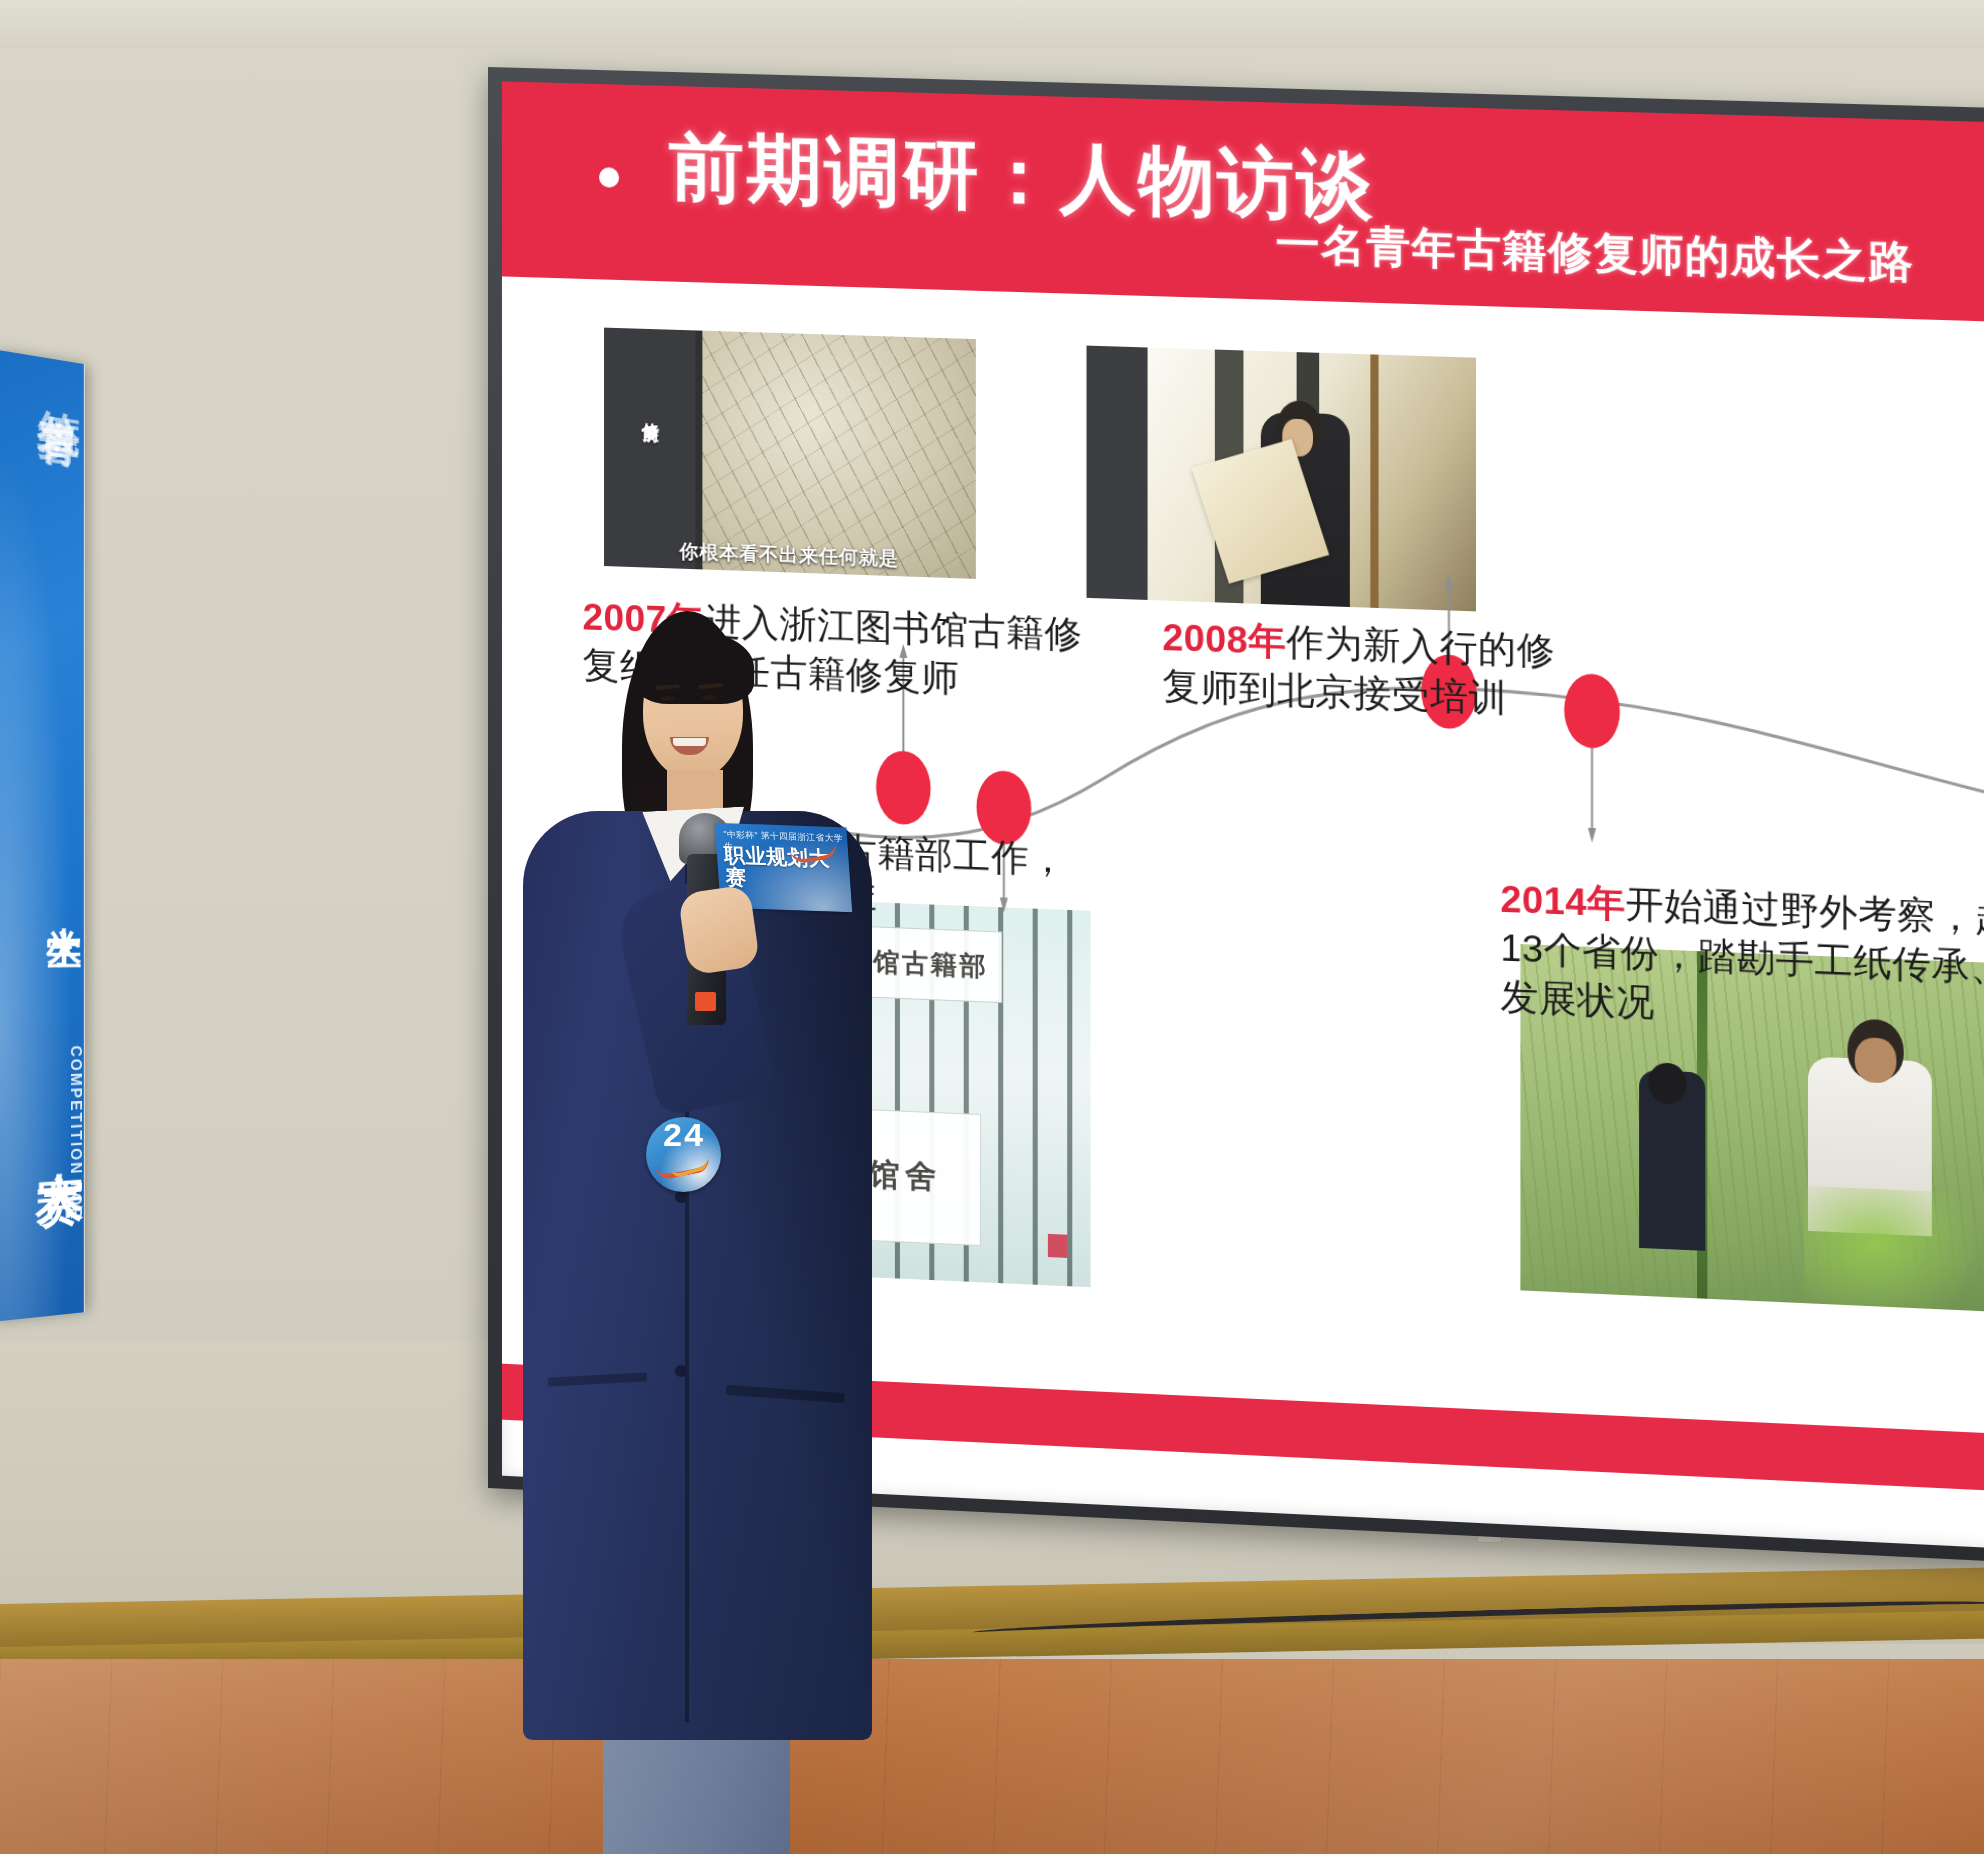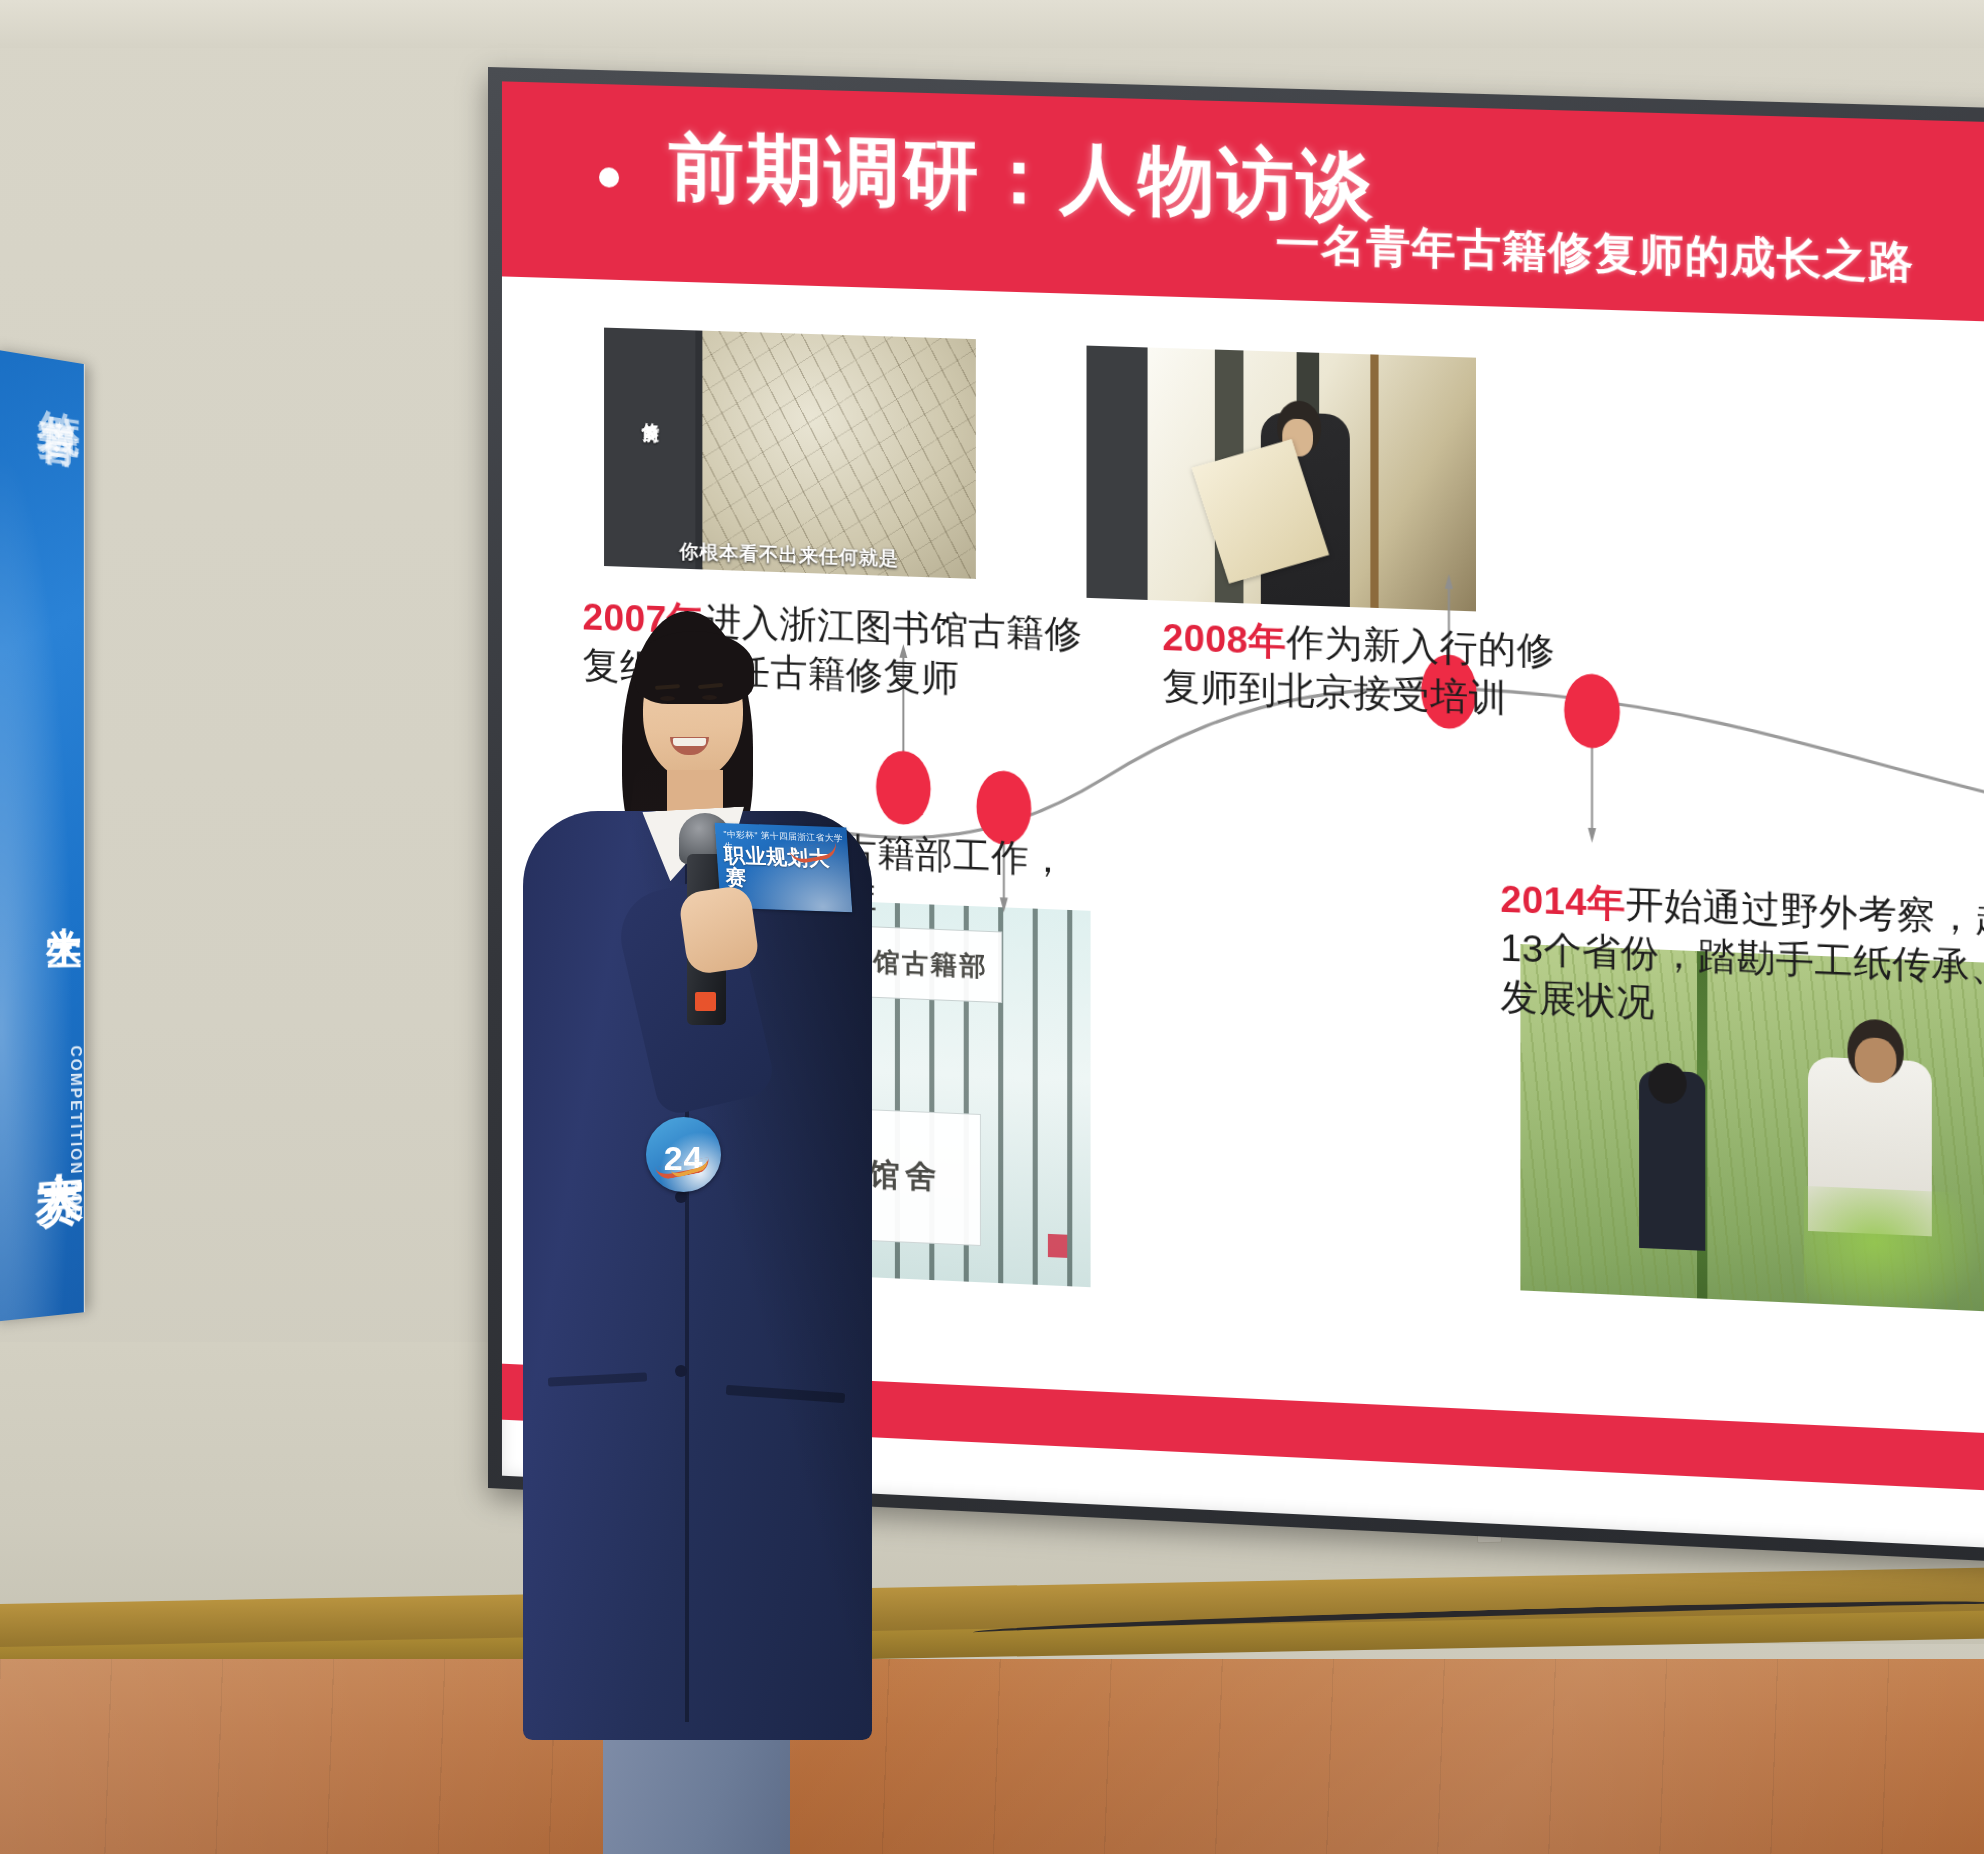--- a/index.html
+++ b/index.html
@@ -353,21 +353,21 @@
   }
   .badge {
     position:absolute; left:142px; top:506px; width:75px; height:75px;
     border-radius:50%;
     background:
       radial-gradient(circle at 72% 74%, rgba(255,255,255,.9), rgba(255,255,255,0) 52%),
       linear-gradient(150deg,#4fa9df 0%, #2f80c6 55%, #1f62a5 100%);
     box-shadow:0 1.6px 4px rgba(0,0,0,.4);
     display:flex; align-items:flex-start; justify-content:center;
   }
-  .badge span { color:#fff; font-size:34px; font-weight:bold; margin-top:22px; letter-spacing:0.8px; }
+  .badge span { color:#fff; font-size:34px; font-weight:bold; margin-top:1px; letter-spacing:0.8px;font-family:Liberation Mono, monospace; }
   .badge .swoosh {
     position:absolute; left:9.5px; bottom:16.7px; width:54px; height:13.5px;
     border-bottom:5.2px solid #d6563a; border-radius:0 0 28px 28px;
     transform:rotate(-11deg);
   }
   .badge .swoosh2 {
     position:absolute; left:24.6px; bottom:17.5px; width:38px; height:10.3px;
     border-bottom:4.4px solid #e9a33c; border-radius:0 0 24px 24px;
     transform:rotate(-16deg);
   }

